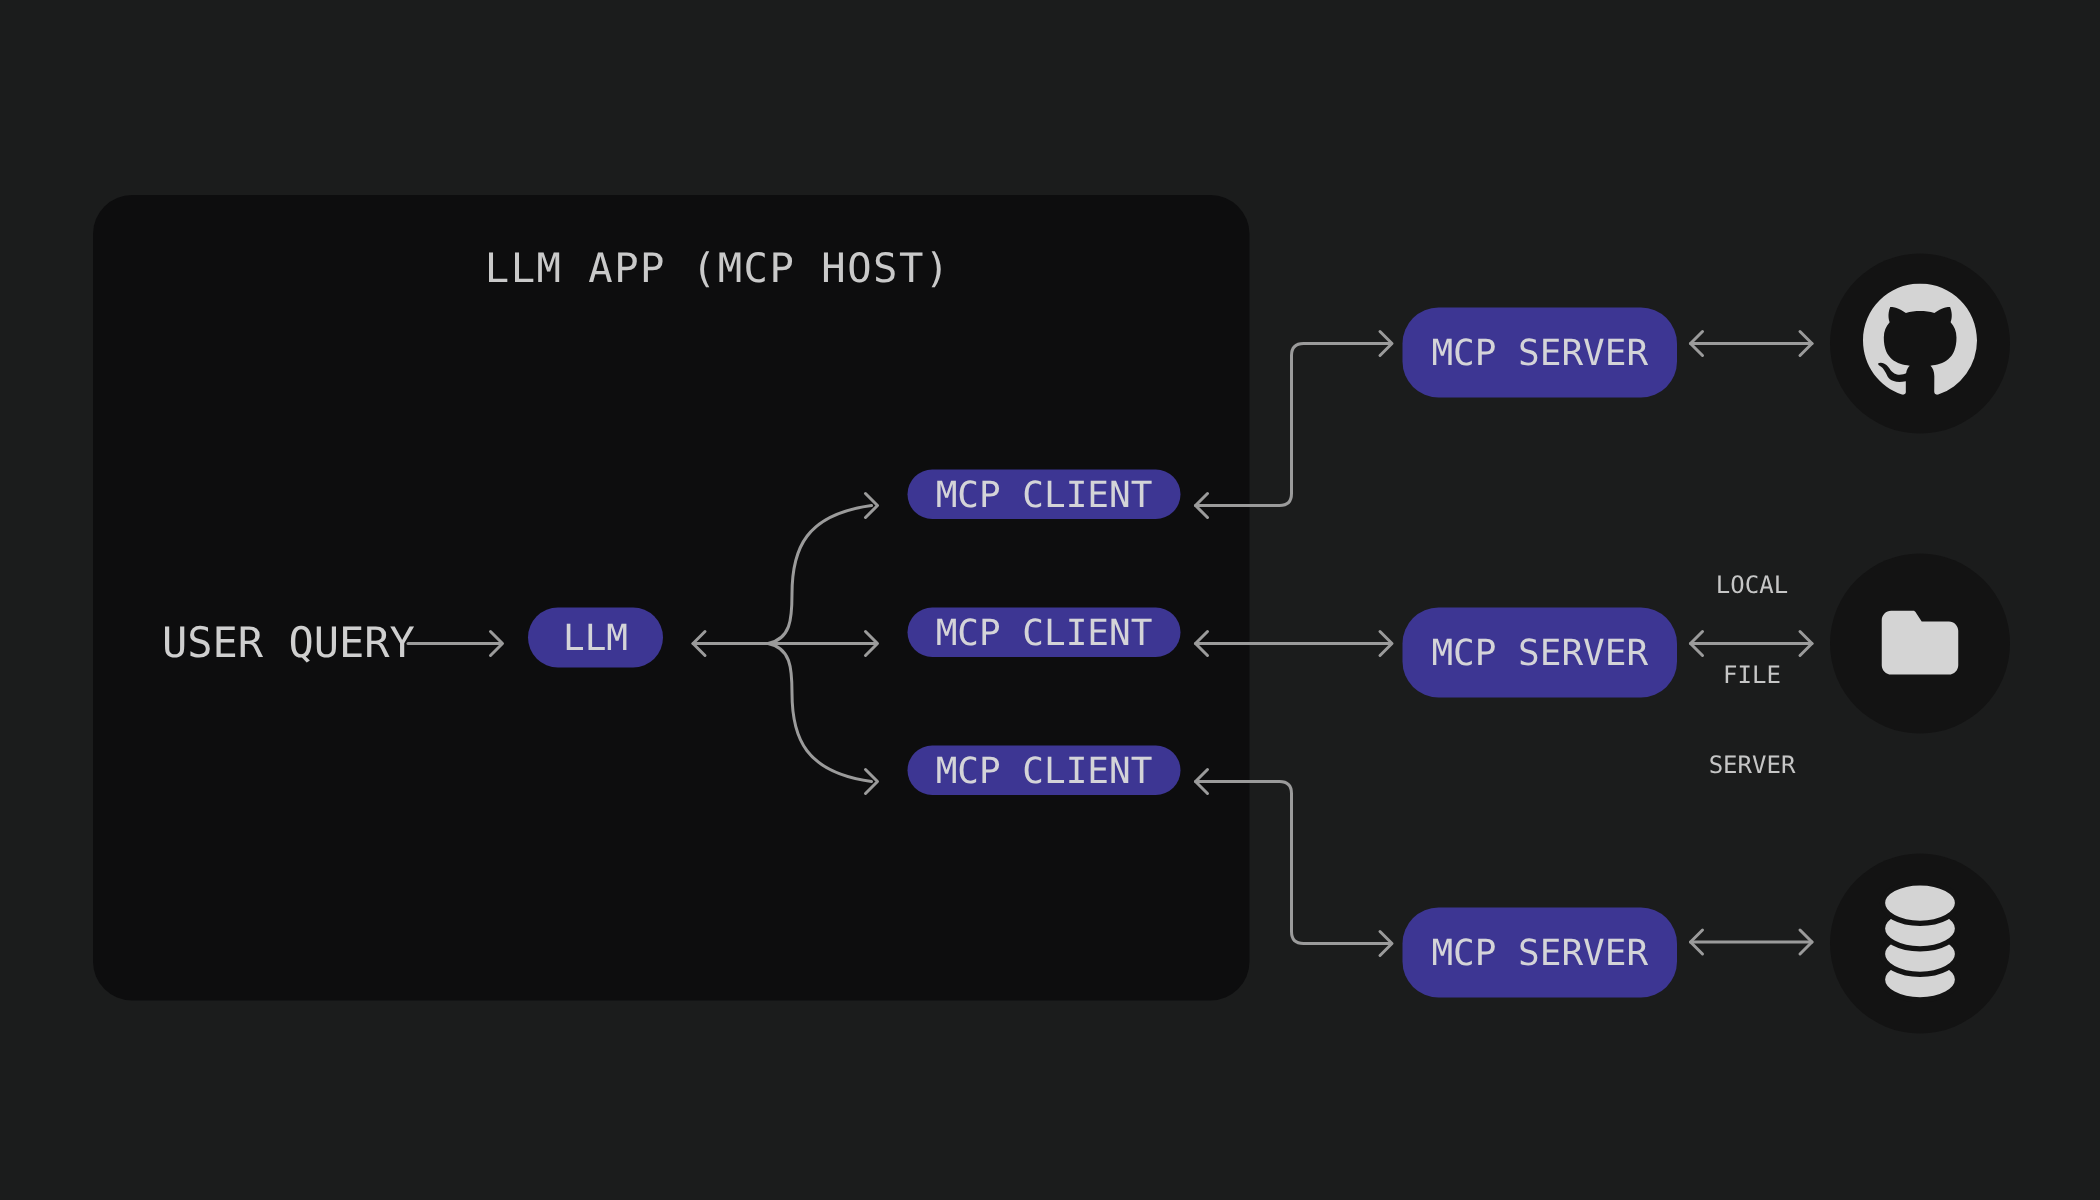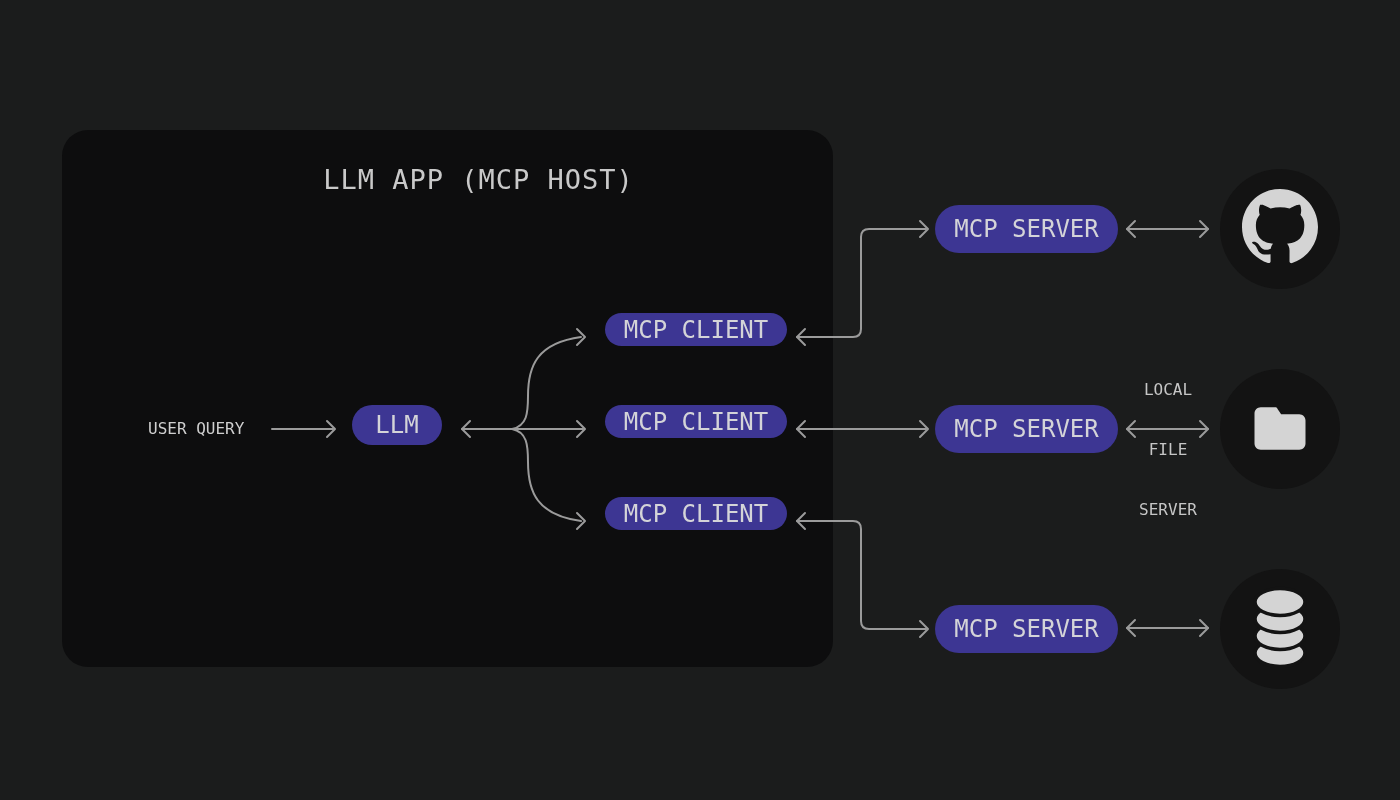--- a/index.html
+++ b/index.html
@@ -26,42 +26,41 @@
     text-align: center;
     font-size: 27px;
     line-height: 32px;
     color: #c9c9c9;
     letter-spacing: 1px;
     white-space: pre;
   }
   .text-label {
     position: absolute;
     color: #cfcfcf;
-    font-size: 16px;
+    font-size: 28px;
     line-height: 30px;
     white-space: pre;
-    margin-left: 40px;
   }
   .pill {
     position: absolute;
     background: #3d3693;
     border-radius: 24px;
     display: flex;
     align-items: center;
     justify-content: center;
     color: #d4d4d8;
     font-size: 24px;
     white-space: pre;
   }
   .pill-llm    { left: 352px; top: 405px; width: 90px;  height: 40px; }
   .pill-client { left: 605px; width: 182px; height: 33px; }
   .pill-client.c0 { top: 313px; }
   .pill-client.c1 { top: 405px; }
   .pill-client.c2 { top: 497px; }
-  .pill-server { left: 935px; width: 183px; height: 48px; }
+  .pill-server { left: 935px; width: 183px; height: 60px; }
   .pill-server.s0 { top: 205px; }
   .pill-server.s1 { top: 405px; }
   .pill-server.s2 { top: 605px; }
   .conn-label {
     position: absolute;
     left: 1103px;
     width: 130px;
     text-align: center;
     color: #c6c6c6;
     font-size: 16px;

